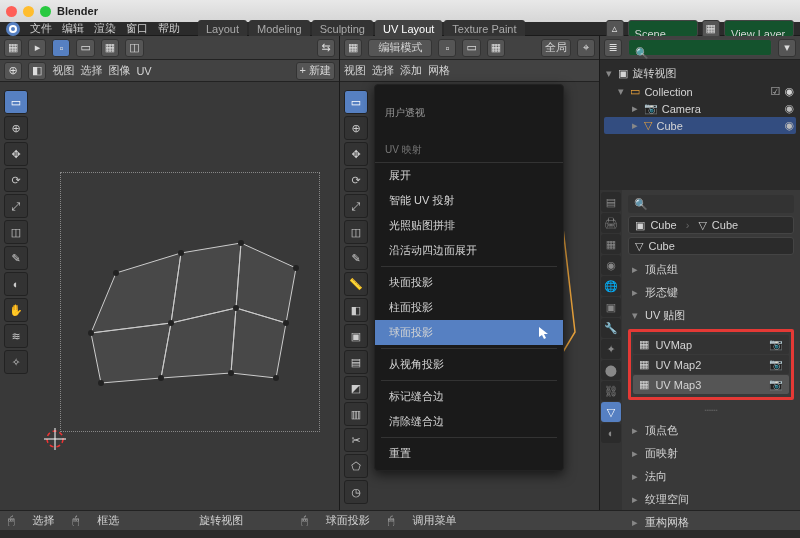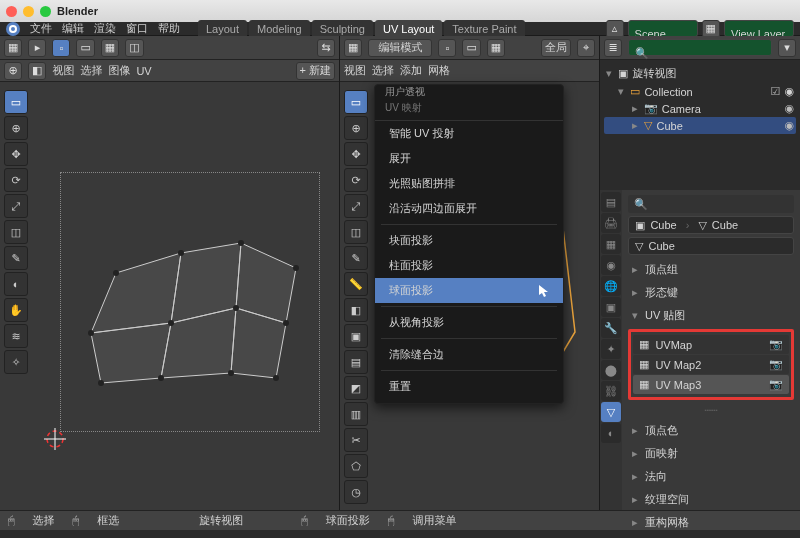--- a/index.html
+++ b/index.html
@@ -25,21 +25,21 @@
 .toolbar{position:absolute;left:4px;top:54px;display:flex;flex-direction:column;gap:2px;z-index:2}
 .toolbtn{width:24px;height:24px;background:#333;border:1px solid #222;border-radius:3px;display:flex;align-items:center;justify-content:center;cursor:pointer;color:#ccc}
 .toolbtn.sel{background:#5680c2;color:#fff}
 .canvas{flex:1;background:#393939;position:relative}
 .uvbox{position:absolute;left:60px;top:90px;width:260px;height:260px;border:1px dotted #888}
 .rightcol{position:absolute;right:6px;top:54px;display:flex;flex-direction:column;gap:2px}
 .rbtn{width:20px;height:20px;background:#333;border-radius:3px;display:flex;align-items:center;justify-content:center;cursor:pointer}
 .axis{position:absolute;right:30px;top:60px;width:44px;height:44px}
 .axis .dot{position:absolute;width:12px;height:12px;border-radius:50%;display:flex;align-items:center;justify-content:center;font-size:8px;font-weight:bold}
 .ctx-menu{position:absolute;left:34px;top:48px;width:190px;background:#1a1a1a;border:1px solid #222;border-radius:4px;z-index:50;padding-bottom:4px;box-shadow:0 4px 12px rgba(0,0,0,.6)}
-.ctx-head{padding:0 10px;color:#999;font-size:10px}
+.ctx-head{padding:21px 10px;color:#999;font-size:10px}
 .ctx-sub{padding:2px 10px 5px;color:#777;font-size:10px;border-bottom:1px solid #333}
 .ctx-item{padding:5px 14px;cursor:pointer;display:flex;align-items:center}
 .ctx-item:hover,.ctx-item.hi{background:#5680c2;color:#fff}
 .ctx-sep{height:1px;background:#333;margin:3px 6px}
 .statusbar{height:20px;background:#424242;border-top:1px solid #222;display:flex;align-items:center;padding:0 8px;gap:18px;color:#bbb}
 .outliner{flex:1;background:#2b2b2b;padding:4px 4px}
 .out-row{display:flex;align-items:center;gap:4px;padding:2px 2px;cursor:pointer}
 .out-row.sel{background:#334d80;color:#fff;border-radius:2px}
 .out-indent1{padding-left:14px}.out-indent2{padding-left:28px}
 .tri{width:8px;display:inline-block;color:#888}
@@ -224,38 +224,39 @@
     </div>
     <div class="canvas">
       <svg width="260" height="420" style="position:absolute">
         <polyline points="220,120 235,250 205,300" stroke="#e8a23c" stroke-width="1.5" fill="none"></polyline>
       </svg>
     </div>
 
     <div class="ctx-menu">
       <div class="ctx-head">用户透视</div>
       <div class="ctx-sub">UV 映射</div>
+      <div class="ctx-item">展开</div>
       <div class="ctx-item">智能 UV 投射</div>
-      <div class="ctx-item">展开</div>
       <div class="ctx-item">光照贴图拼排</div>
       <div class="ctx-item">沿活动四边面展开</div>
       <div class="ctx-sep"></div>
       <div class="ctx-item">块面投影</div>
       <div class="ctx-item">柱面投影</div>
       <div class="ctx-item hi">
         <span>球面投影</span>
         <span style="margin-left:auto">
           <svg width="10" height="12">
               <path d="M0 0 L0 10 L3 8 L5 12 L7 11 L5 7 L9 7 Z" fill="#fff"></path>
             </svg>
         </span>
       </div>
       <div class="ctx-sep"></div>
       <div class="ctx-item">从视角投影</div>
       <div class="ctx-sep"></div>
+      <div class="ctx-item">标记缝合边</div>
       <div class="ctx-item">清除缝合边</div>
       <div class="ctx-sep"></div>
       <div class="ctx-item">重置</div>
     </div>
   </div>
 
   <div class="pane" style="flex:1;border-right:none">
     <div class="pane-header">
       <div class="hbtn">≣</div>
       <div class="scene-field" style="flex:1" placeholder="">🔍</div>

